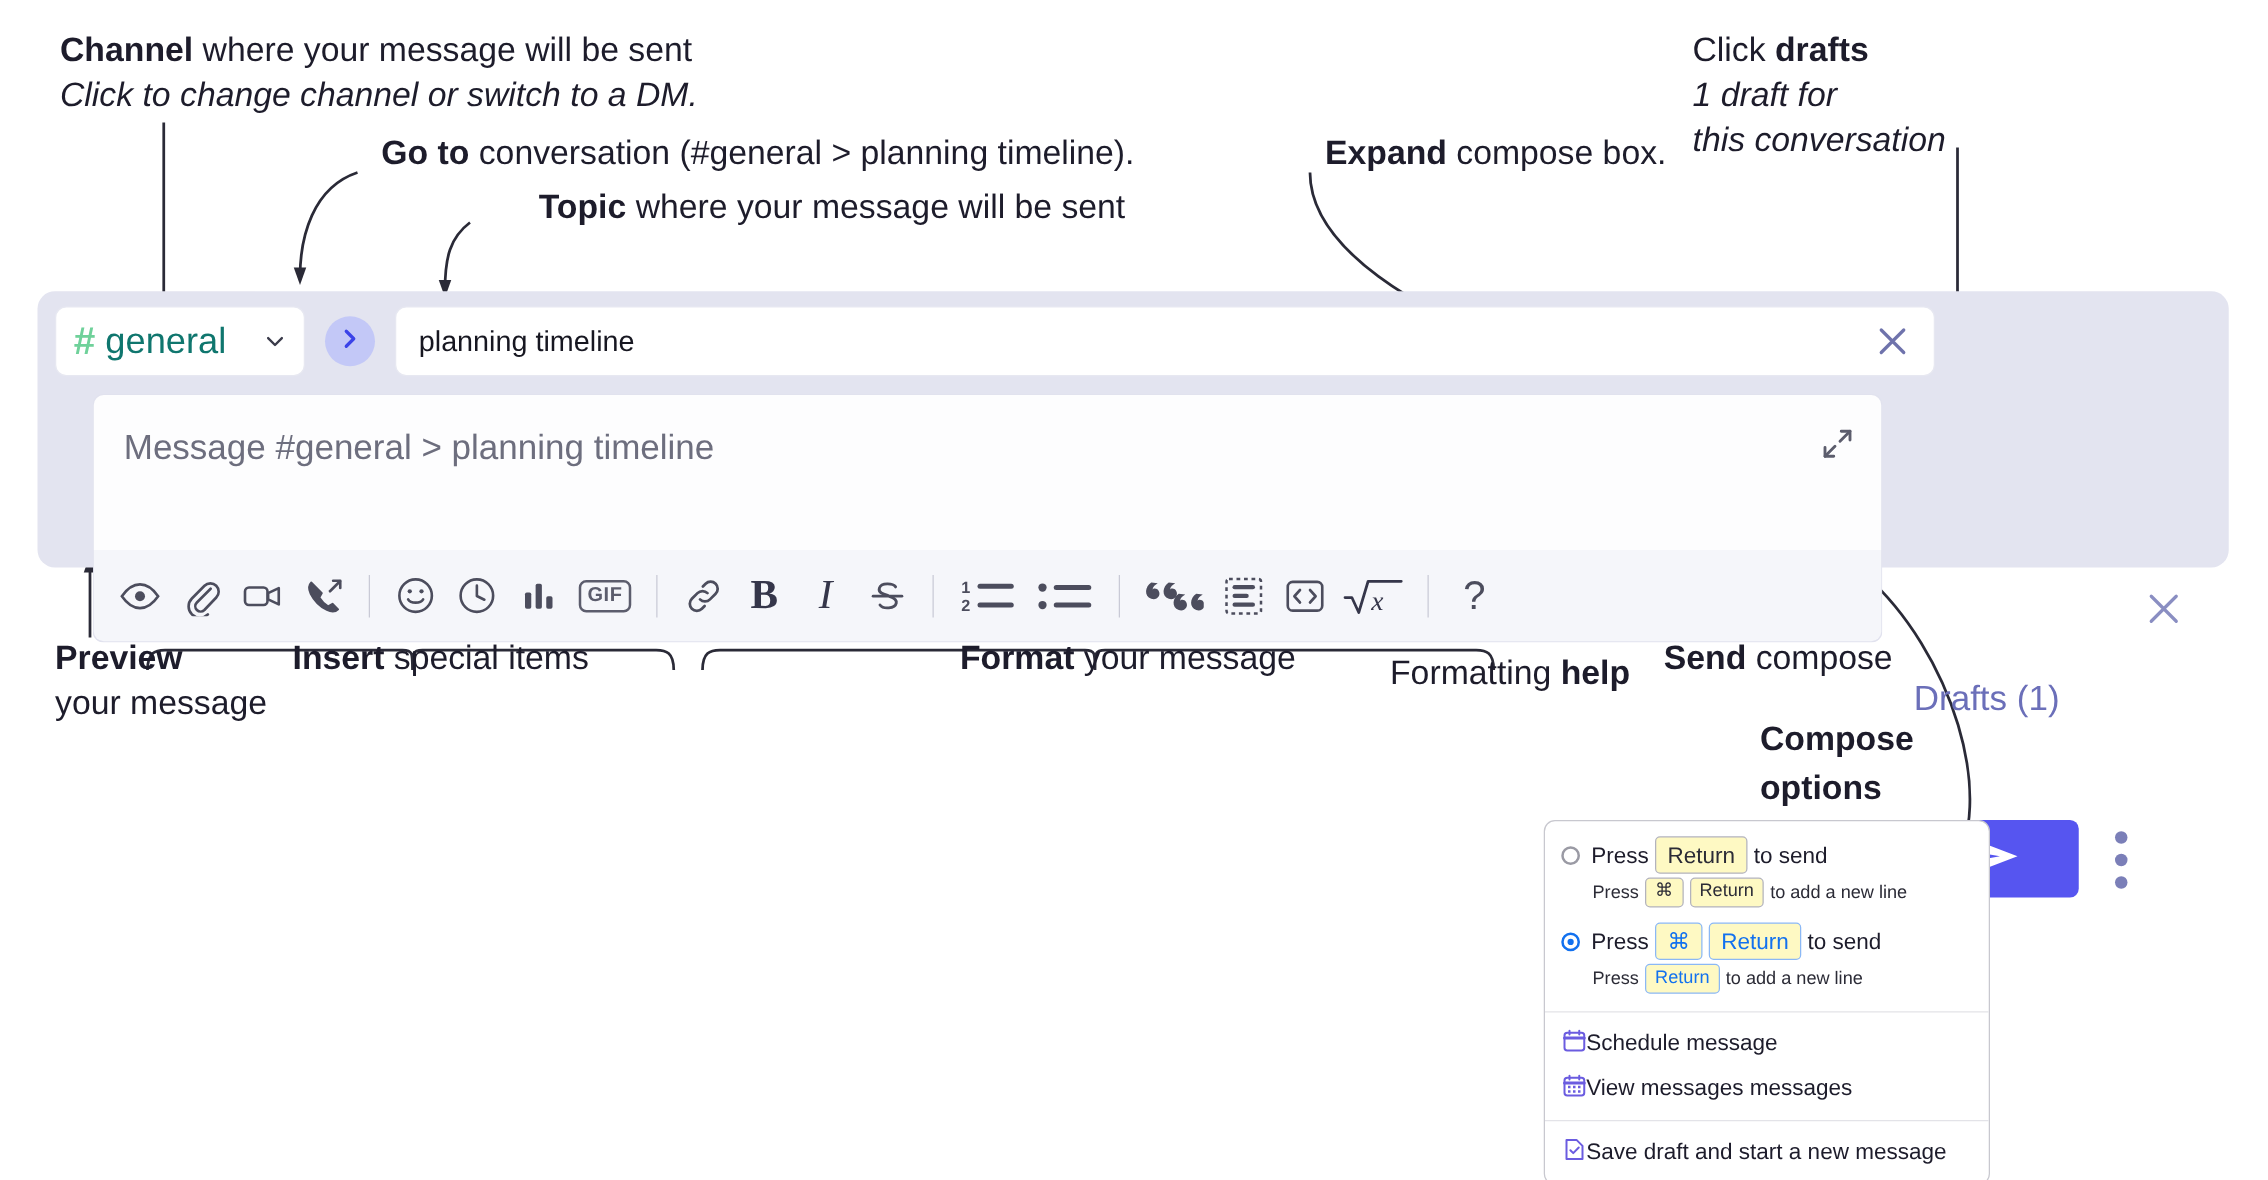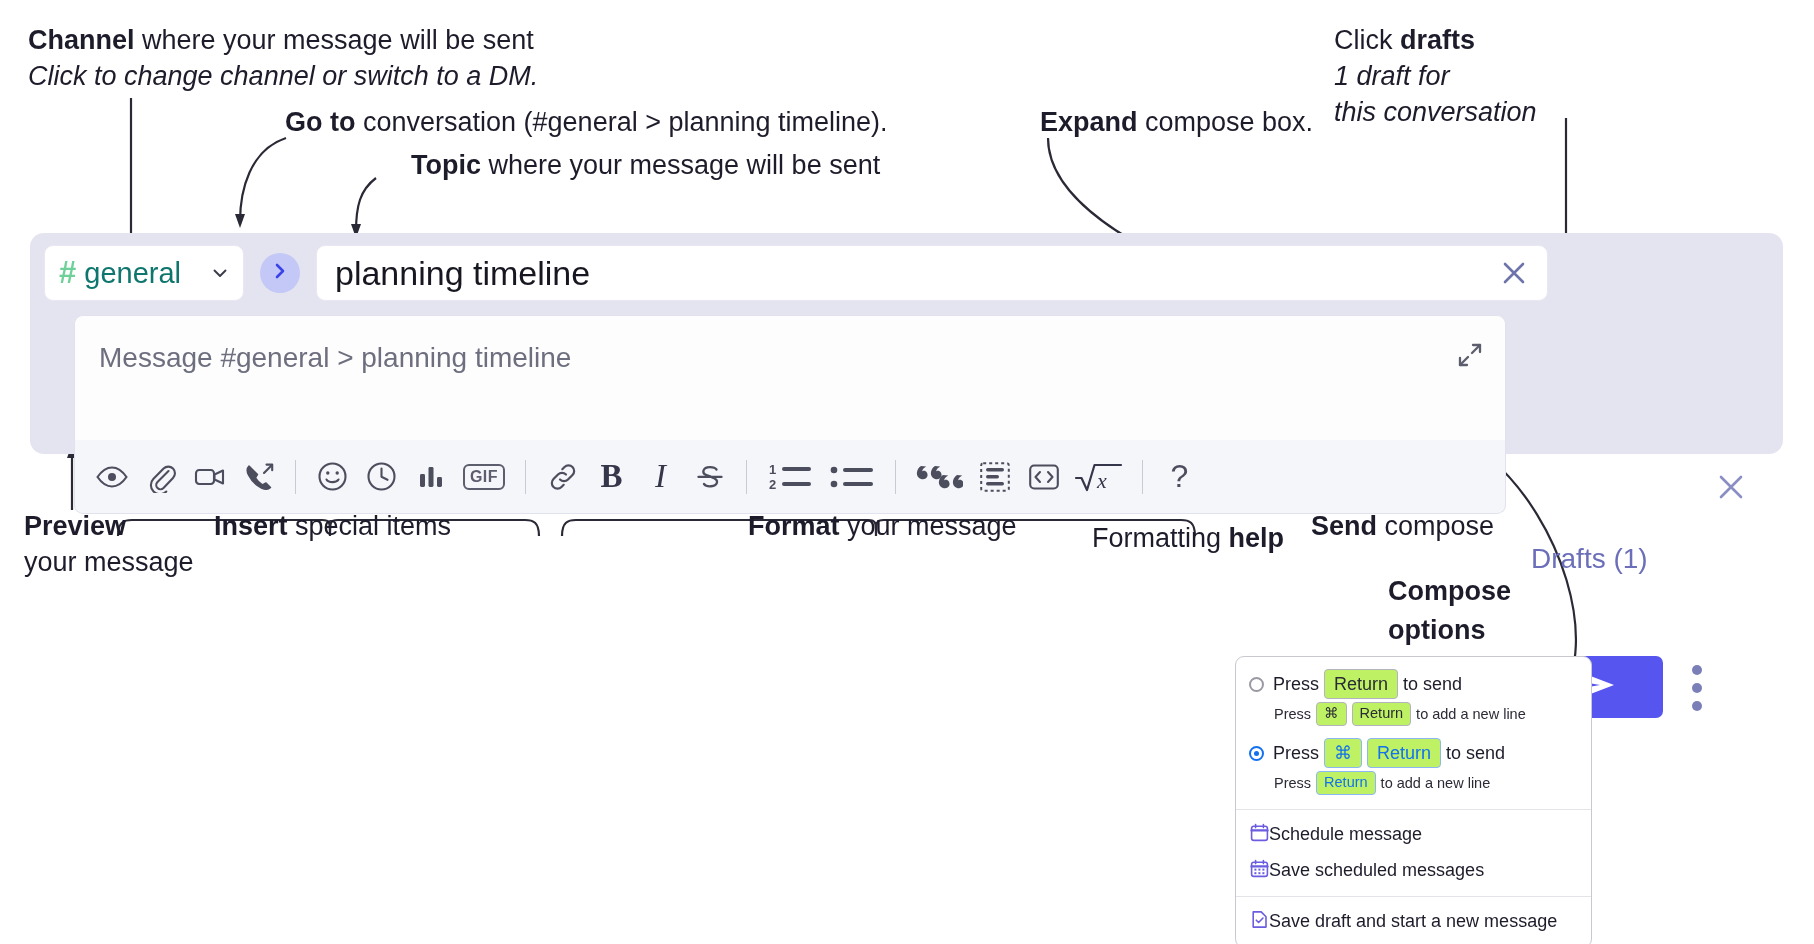--- a/index.html
+++ b/index.html
@@ -8,21 +8,21 @@
     background:#ffffff;
     font-family:"Liberation Sans", sans-serif;
     color:#1d1c2b;
     overflow:hidden;
     position:relative;
   }
   .stage{position:absolute;inset:0;}
   .abs{position:absolute;}
 
   
-  .anno{font-size:27px;line-height:36px;color:#1d1c2b;white-space:nowrap;}
+  .anno{font-size:27px;line-height:36px;color:#1d1c2b;white-space:nowrap;margin-left:20px;}
   .anno b{font-weight:700;}
   .anno i{font-style:italic;}
 
   
   svg.overlay{position:absolute;left:0;top:0;width:1814px;height:944px;pointer-events:none;}
 
   
   .compose-panel{
     left:30px;top:233px;width:1753px;height:221px;
     background:#e3e4f0;
@@ -47,21 +47,21 @@
     width:40px;height:40px;border-radius:50%;
     background:#c3c8f7;display:flex;align-items:center;justify-content:center;
     margin:0 6px;
   }
   .topic-field{
     height:56px;width:1232px;background:#ffffff;border-radius:9px;
     border:1px solid #e7e8f1;
     display:flex;align-items:center;
     padding:0 18px;box-sizing:border-box;
   }
-  .topic-value{font-size:34px;color:#171721;}
+  .topic-value{font-size:23px;color:#171721;}
   .clear-x{margin-left:auto;width:30px;height:30px;}
 
   .msg-box{
     position:absolute;left:44px;top:82px;width:1432px;height:125px;
     background:#fdfdfe;border-radius:9px 9px 0 0;
     border:1px solid #e1e2ee;border-bottom:none;box-sizing:border-box;
   }
   .msg-placeholder{
     position:absolute;left:24px;top:26px;font-size:28px;color:#6d6e7e;
   }
@@ -105,21 +105,21 @@
   .menu-sec{padding:9px 0 9px 0;}
   .menu-divider{height:1px;background:#e3e3e8;}
   .radio-row{display:flex;align-items:center;gap:9px;padding:3px 0 2px 13px;}
   .radio{width:15px;height:15px;border-radius:50%;border:2px solid #9a9aa4;box-sizing:border-box;flex:0 0 auto;}
   .radio.on{border-color:#1271ef;position:relative;}
   .radio.on::after{content:"";position:absolute;left:3px;top:3px;width:5px;height:5px;border-radius:50%;background:#1271ef;}
   .rr-text{font-size:18px;display:flex;align-items:center;gap:5px;}
   .sub-row{display:flex;align-items:center;gap:5px;padding:1px 0 5px 38px;font-size:14.5px;color:#2b2b36;}
   .key{
     border:1px solid #b3b3bd;border-radius:4px;
-    padding:1px 7px;font-size:14.5px;line-height:1.35;color:#2b2b36;background:#bef264;
+    padding:1px 7px;font-size:14.5px;line-height:1.35;color:#2b2b36;background:#fef9c3;
     display:inline-block;
   }
   .key.big{font-size:18px;padding:2px 9px;}
   .key.blue{border-color:#8bb8f5;color:#1271ef;}
   .mrow{display:flex;align-items:center;padding:6px 0 6px 14px;font-size:18px;}
   .mrow svg{flex:0 0 auto;}
 </style>
 </head>
 <body>
 
@@ -490,21 +490,21 @@
             <g fill="#6b5ce0" stroke="none">
               <rect x="4.4" y="9.6" width="2" height="2"></rect>
                 <rect x="8.4" y="9.6" width="2" height="2"></rect>
                 <rect x="12.4" y="9.6" width="2" height="2"></rect>
               <rect x="4.4" y="13.2" width="2" height="2"></rect>
                 <rect x="8.4" y="13.2" width="2" height="2"></rect>
                 <rect x="12.4" y="13.2" width="2" height="2"></rect>
             </g>
           </svg>
         </span>
-        <span>Save scheduled messages</span>
+        <span>View messages messages</span>
       </div>
     </div>
 
     <div class="menu-divider"></div>
 
     <div class="menu-sec" style="padding:7px 0;">
       <div class="mrow">
         <span>
           <svg width="19" height="19" viewBox="0 0 19 19" fill="none" stroke="#6b5ce0" stroke-width="1.6" stroke-linecap="round" stroke-linejoin="round">
             <path d="M3.2 1.9 L11.2 1.9 L16 6.7 L16 17.1 L3.2 17.1 Z"></path>

